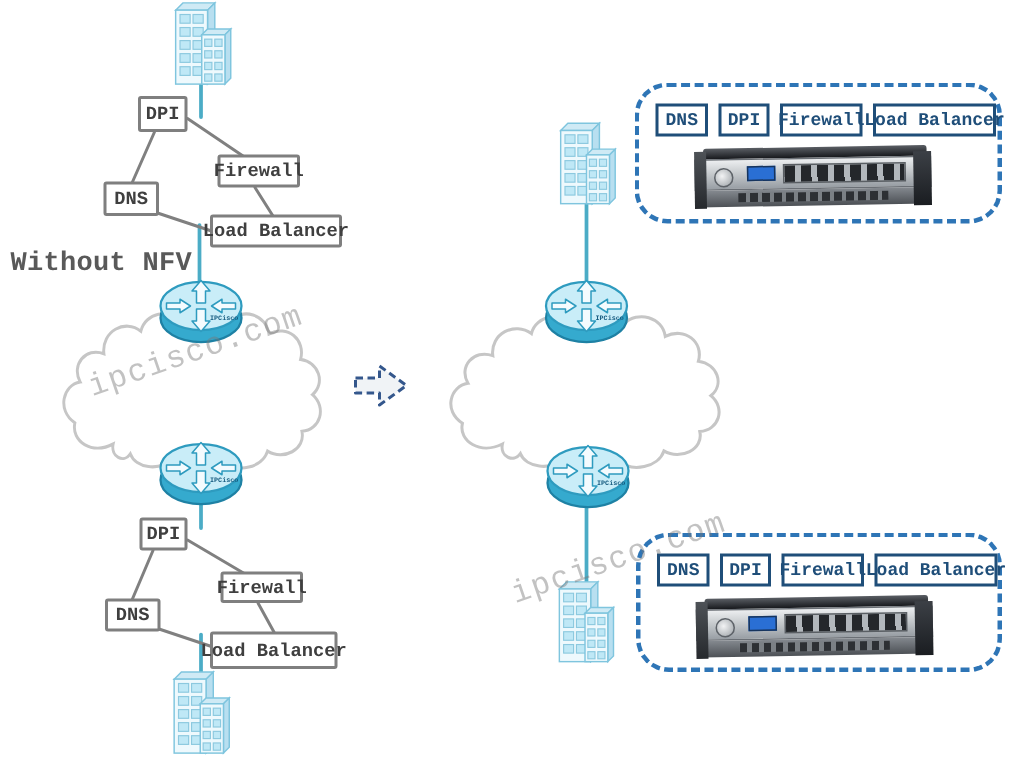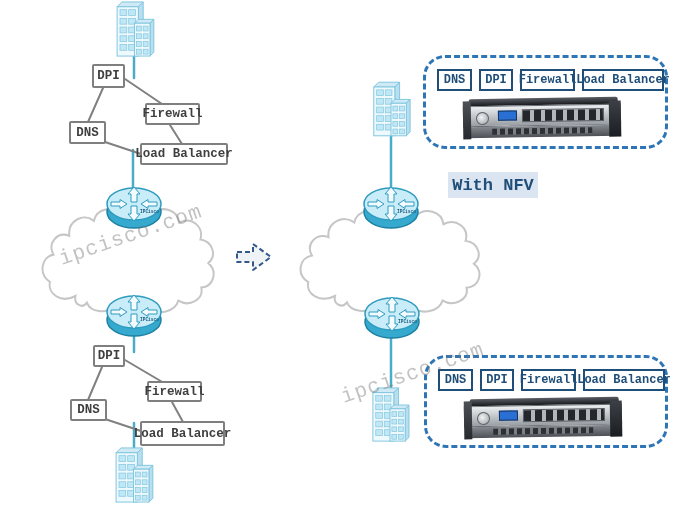--- a/index.html
+++ b/index.html
@@ -173,21 +173,21 @@
   <div class="gbox" style="left:92px;top:64px;width:33px;height:24px">DPI</div>
   <div class="gbox" style="left:145px;top:103px;width:55px;height:22px">Firewall</div>
   <div class="gbox" style="left:69px;top:121px;width:37px;height:23px">DNS</div>
   <div class="gbox" style="left:140px;top:143px;width:88px;height:22px">Load Balancer</div>
 
   <div class="gbox" style="left:93px;top:345px;width:32px;height:22px">DPI</div>
   <div class="gbox" style="left:147px;top:381px;width:55px;height:21px">Firewall</div>
   <div class="gbox" style="left:70px;top:399px;width:37px;height:22px">DNS</div>
   <div class="gbox" style="left:140px;top:421px;width:85px;height:25px">Load Balancer</div>
 
-  <div class="title-with">With NFV</div>
+  <div class="title-without">Without NFV</div>
 
   <svg class="arrow" style="left:235px;top:240px" width="38" height="34" viewBox="0 0 38 34">
     <path d="M2 12 L18 12 L18 4 L36 17 L18 30 L18 22 L2 22 Z" fill="#f0f3f6" stroke="#34578C" stroke-width="2" stroke-dasharray="5 3" stroke-linejoin="round"></path>
   </svg>
 
   <div class="nfv" style="left:423px;top:55px;width:245px;height:94px">
     <div class="nfv-row">
       <div class="bbox w-dns">DNS</div>
       <div class="bbox w-dpi">DPI</div>
       <div class="bbox w-fw">Firewall</div>

